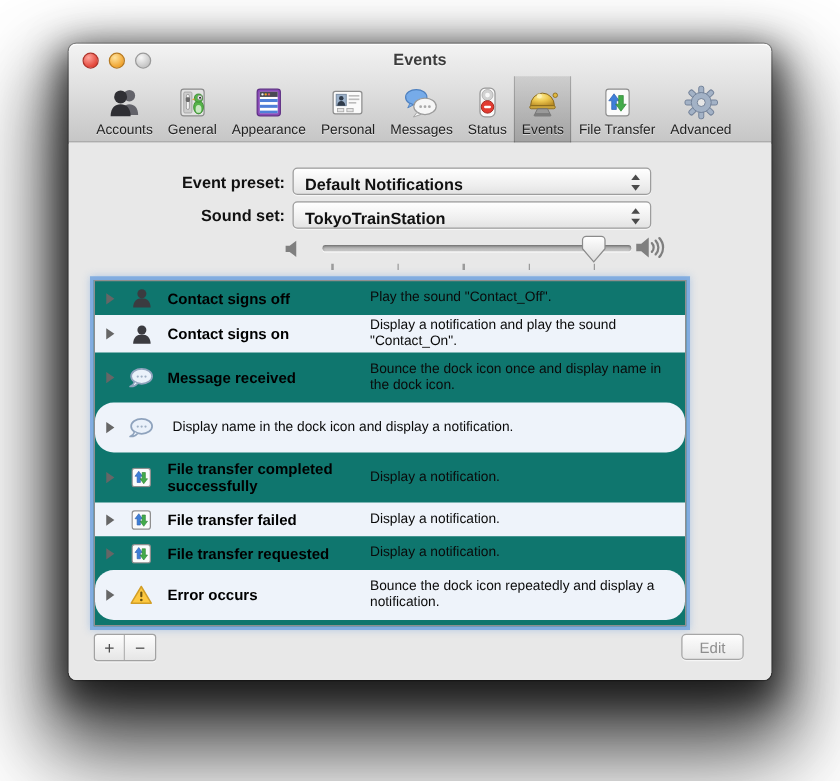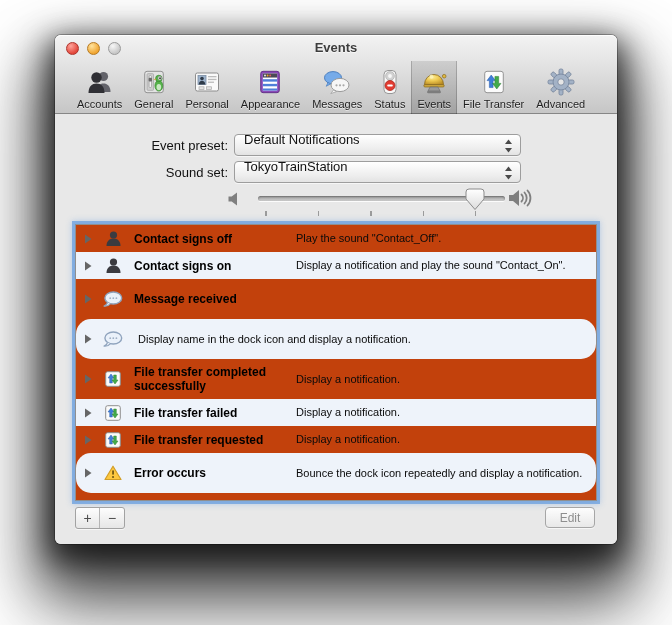--- a/index.html
+++ b/index.html
@@ -35,43 +35,43 @@
     padding:3px 6px 4px 6px; cursor:default; }
   .titem .ticon { height:30px; display:flex; align-items:center; justify-content:center; margin-bottom:1px; }
   .titem .tlabel { font-size:11px; color:#1f1f1f; text-shadow:0 1px 0 rgba(255,255,255,0.55); white-space:nowrap; }
   .titem.selected { background:linear-gradient(rgba(0,0,0,0.10), rgba(0,0,0,0.18));
     box-shadow: inset 1px 0 0 rgba(0,0,0,0.18), inset -1px 0 0 rgba(0,0,0,0.18); }
 
   
   .content { position:absolute; left:0; top:80px; right:0; bottom:0;
     background:#e8e8e8; border-radius:0 0 6px 6px; }
 
-  .form-row { position:absolute; left:0; height:22px; display:flex; align-items:center; }
+  .form-row { position:absolute; left:0; height:22px; display:flex; align-items:center;font-weight:bold; }
   .form-row .flabel { position:absolute; left:0; width:173px; text-align:right;
     font-size:13px; color:#111; }
   .popup { position:absolute; left:179px; width:287px; height:22px;
     border:1px solid #9d9d9d; border-radius:4px;
     background:linear-gradient(#ffffff, #ededed 70%, #e3e3e3);
     box-shadow:0 1px 0 rgba(255,255,255,0.6);
-    display:flex; align-items:center; padding:0 22px 12px 9px; cursor:default; }
+    display:flex; align-items:flex-end; padding:0 22px 0 9px; cursor:default; }
   .popup .popup-value { font-size:13px; color:#111; white-space:nowrap; overflow:hidden; }
   .popup .popup-arrows { position:absolute; right:7px; top:4px; }
 
   .volume-row { position:absolute; left:0; top:72px; width:100%; height:34px; }
   .spk-low  { position:absolute; left:172px; top:4px; }
   .spk-high { position:absolute; left:453px; top:1px; }
   .slider { position:absolute; left:203px; top:0; width:247px; height:34px; }
   .slider .track { position:absolute; left:0; right:0; top:9px; height:5px; border-radius:3px;
     background:linear-gradient(#a2a2a2,#cdcdcd);
     box-shadow: inset 0 1px 2px rgba(0,0,0,0.35), 0 1px 0 rgba(255,255,255,0.85); }
   .slider .tick { position:absolute; top:24px; width:1.5px; height:5px; background:#9b9b9b; }
   .slider .thumb { position:absolute; top:1px; width:20px; height:23px; }
 
-  .event-list { position:absolute; left:20px; top:109px; width:522px; height:277px;
-    background:#c2410c; border:1px solid #8f8f8f;
+  .event-list { position:absolute; left:20px; top:109px; width:474px; height:277px;
+    background:#0f766e; border:1px solid #8f8f8f;
     box-shadow: 0 0 0 3px rgba(112,162,222,0.80), 0 0 6px 3px rgba(112,162,222,0.45); }
   .row { display:flex; align-items:center; min-height:27px; padding:2px 6px 2px 8px; cursor:default; }
   .row.tall { min-height:40px;border-radius:15px; }
   .row.alt { background:#eef3fa; }
   .row .disclosure { width:16px; flex:0 0 16px; display:flex; align-items:center; }
   .row .ricon { width:26px; flex:0 0 26px; display:flex; align-items:center; justify-content:center; }
   .row .rtitle { width:158px; flex:0 0 158px; font-size:12px; font-weight:bold; color:#000;
     line-height:14px; padding-left:8px; }
   .row .rdesc { flex:1; font-size:11px; color:#0a0a0a; line-height:13px; padding-left:12px;
     max-width:312px; }
@@ -128,49 +128,49 @@
               <circle cx="19.2" cy="10.2" r="3.5" fill="#56b44a" stroke="#3c8a33" stroke-width="0.8"></circle>
               <circle cx="20.3" cy="9.8" r="2" fill="#f2f2f2" stroke="#888888" stroke-width="0.6"></circle>
               <circle cx="20.5" cy="9.9" r="0.9" fill="#222222"></circle>
               <path d="M15.6,10.3 l-2,0.9 l2,1 z" fill="#e8a02a"></path>
             </svg>
             </span>
           <span class="tlabel">General</span>
         </div>
         <div class="titem">
           <span class="ticon">
+            <svg width="26" height="28" viewBox="0 0 28 28">
+              <rect x="4" y="2.5" width="20" height="23" rx="2.5" fill="#8a49b8" stroke="#5e2f84"></rect>
+              <rect x="6.3" y="4.8" width="15.4" height="18.4" fill="#ffffff"></rect>
+              <rect x="6.3" y="4.8" width="15.4" height="4.4" fill="#4a4a55"></rect>
+              <circle cx="8.6" cy="7" r="1" fill="#f0f0f0"></circle>
+              <circle cx="11.4" cy="7" r="1" fill="#f5a623"></circle>
+              <circle cx="14.2" cy="7" r="1" fill="#e25f5f"></circle>
+              <rect x="6.3" y="11" width="15.4" height="2.6" fill="#4f7fd9"></rect>
+              <rect x="6.3" y="16" width="15.4" height="2.6" fill="#4f7fd9"></rect>
+              <rect x="6.3" y="21" width="15.4" height="2.2" fill="#4f7fd9"></rect>
+            </svg>
+            </span>
+          <span class="tlabel">Appearance</span>
+        </div>
+        <div class="titem">
+          <span class="ticon">
             <svg width="28" height="28" viewBox="0 0 28 28">
               <rect x="2.5" y="5" width="23" height="18" rx="1.8" fill="#fafafa" stroke="#8d8d8d"></rect>
               <rect x="5" y="7.5" width="8" height="9" fill="#9db3cc" stroke="#7b8da3" stroke-width="0.8"></rect>
               <circle cx="9" cy="10.5" r="1.8" fill="#2e3a49"></circle>
               <path d="M5.8,16.5 c0,-2.6 1.5,-3.8 3.2,-3.8 s3.2,1.2 3.2,3.8 z" fill="#2e3a49"></path>
               <rect x="15" y="8" width="8.5" height="1.3" fill="#bcbcbc"></rect>
               <rect x="15" y="10.8" width="8.5" height="1.3" fill="#bcbcbc"></rect>
               <rect x="15" y="13.6" width="6" height="1.3" fill="#bcbcbc"></rect>
               <rect x="6" y="18.8" width="5" height="2.6" fill="#e4e4e4" stroke="#a9a9a9" stroke-width="0.7"></rect>
               <rect x="13.5" y="18.8" width="5" height="2.6" fill="#e4e4e4" stroke="#a9a9a9" stroke-width="0.7"></rect>
             </svg>
             </span>
           <span class="tlabel">Personal</span>
-        </div>
-        <div class="titem">
-          <span class="ticon">
-            <svg width="26" height="28" viewBox="0 0 28 28">
-              <rect x="4" y="2.5" width="20" height="23" rx="2.5" fill="#8a49b8" stroke="#5e2f84"></rect>
-              <rect x="6.3" y="4.8" width="15.4" height="18.4" fill="#ffffff"></rect>
-              <rect x="6.3" y="4.8" width="15.4" height="4.4" fill="#4a4a55"></rect>
-              <circle cx="8.6" cy="7" r="1" fill="#f0f0f0"></circle>
-              <circle cx="11.4" cy="7" r="1" fill="#f5a623"></circle>
-              <circle cx="14.2" cy="7" r="1" fill="#e25f5f"></circle>
-              <rect x="6.3" y="11" width="15.4" height="2.6" fill="#4f7fd9"></rect>
-              <rect x="6.3" y="16" width="15.4" height="2.6" fill="#4f7fd9"></rect>
-              <rect x="6.3" y="21" width="15.4" height="2.2" fill="#4f7fd9"></rect>
-            </svg>
-            </span>
-          <span class="tlabel">Appearance</span>
         </div>
         <div class="titem">
           <span class="ticon">
             <svg width="28" height="27" viewBox="0 0 28 27">
               <ellipse cx="10" cy="8.8" rx="8.5" ry="6.2" fill="#76abe9" stroke="#4e80bf"></ellipse>
               <path d="M5,13.5 l-1.8,3.8 l4.5,-2.4 z" fill="#76abe9" stroke="#4e80bf" stroke-width="0.7"></path>
               <ellipse cx="17" cy="16" rx="9" ry="6.6" fill="#f6f6f6" stroke="#9b9b9b"></ellipse>
               <path d="M10.5,21 l-2.7,3.6 l5.8,-2 z" fill="#f6f6f6" stroke="#9b9b9b" stroke-width="0.7"></path>
               <circle cx="13.5" cy="16.3" r="1.1" fill="#a9a9a9"></circle>
               <circle cx="17" cy="16.3" r="1.1" fill="#a9a9a9"></circle>
@@ -346,20 +346,21 @@
           <span class="ricon">
             <svg width="20" height="17" viewBox="0 0 20 17">
               <ellipse cx="10.3" cy="7" rx="8.4" ry="6" fill="#eaf1fa" stroke="#8fa3bd" stroke-width="1.4"></ellipse>
               <path d="M4.5,11.5 C4,13.6 2.5,14.8 1,15.2 c2.9,0.3 4.9,-0.9 6.1,-2.4" fill="#eaf1fa" stroke="#8fa3bd" stroke-width="1.2" stroke-linejoin="round"></path>
               <circle cx="7.2" cy="7.2" r="0.9" fill="#9fb0c5"></circle>
                 <circle cx="10.3" cy="7.2" r="0.9" fill="#9fb0c5"></circle>
                 <circle cx="13.4" cy="7.2" r="0.9" fill="#9fb0c5"></circle>
             </svg>
             </span>
           <span class="rtitle">Message received</span>
+          <span class="rdesc">Bounce the dock icon once and display name in the dock icon.</span>
         </div>
 
         <div class="row alt tall">
           <span class="disclosure">
             <svg width="8" height="10" viewBox="0 0 8 10">
                 <polygon points="1,0.5 7.5,5 1,9.5" fill="#666666"></polygon>
               </svg>
             </span>
           <span class="ricon">
             <svg width="20" height="17" viewBox="0 0 20 17">

